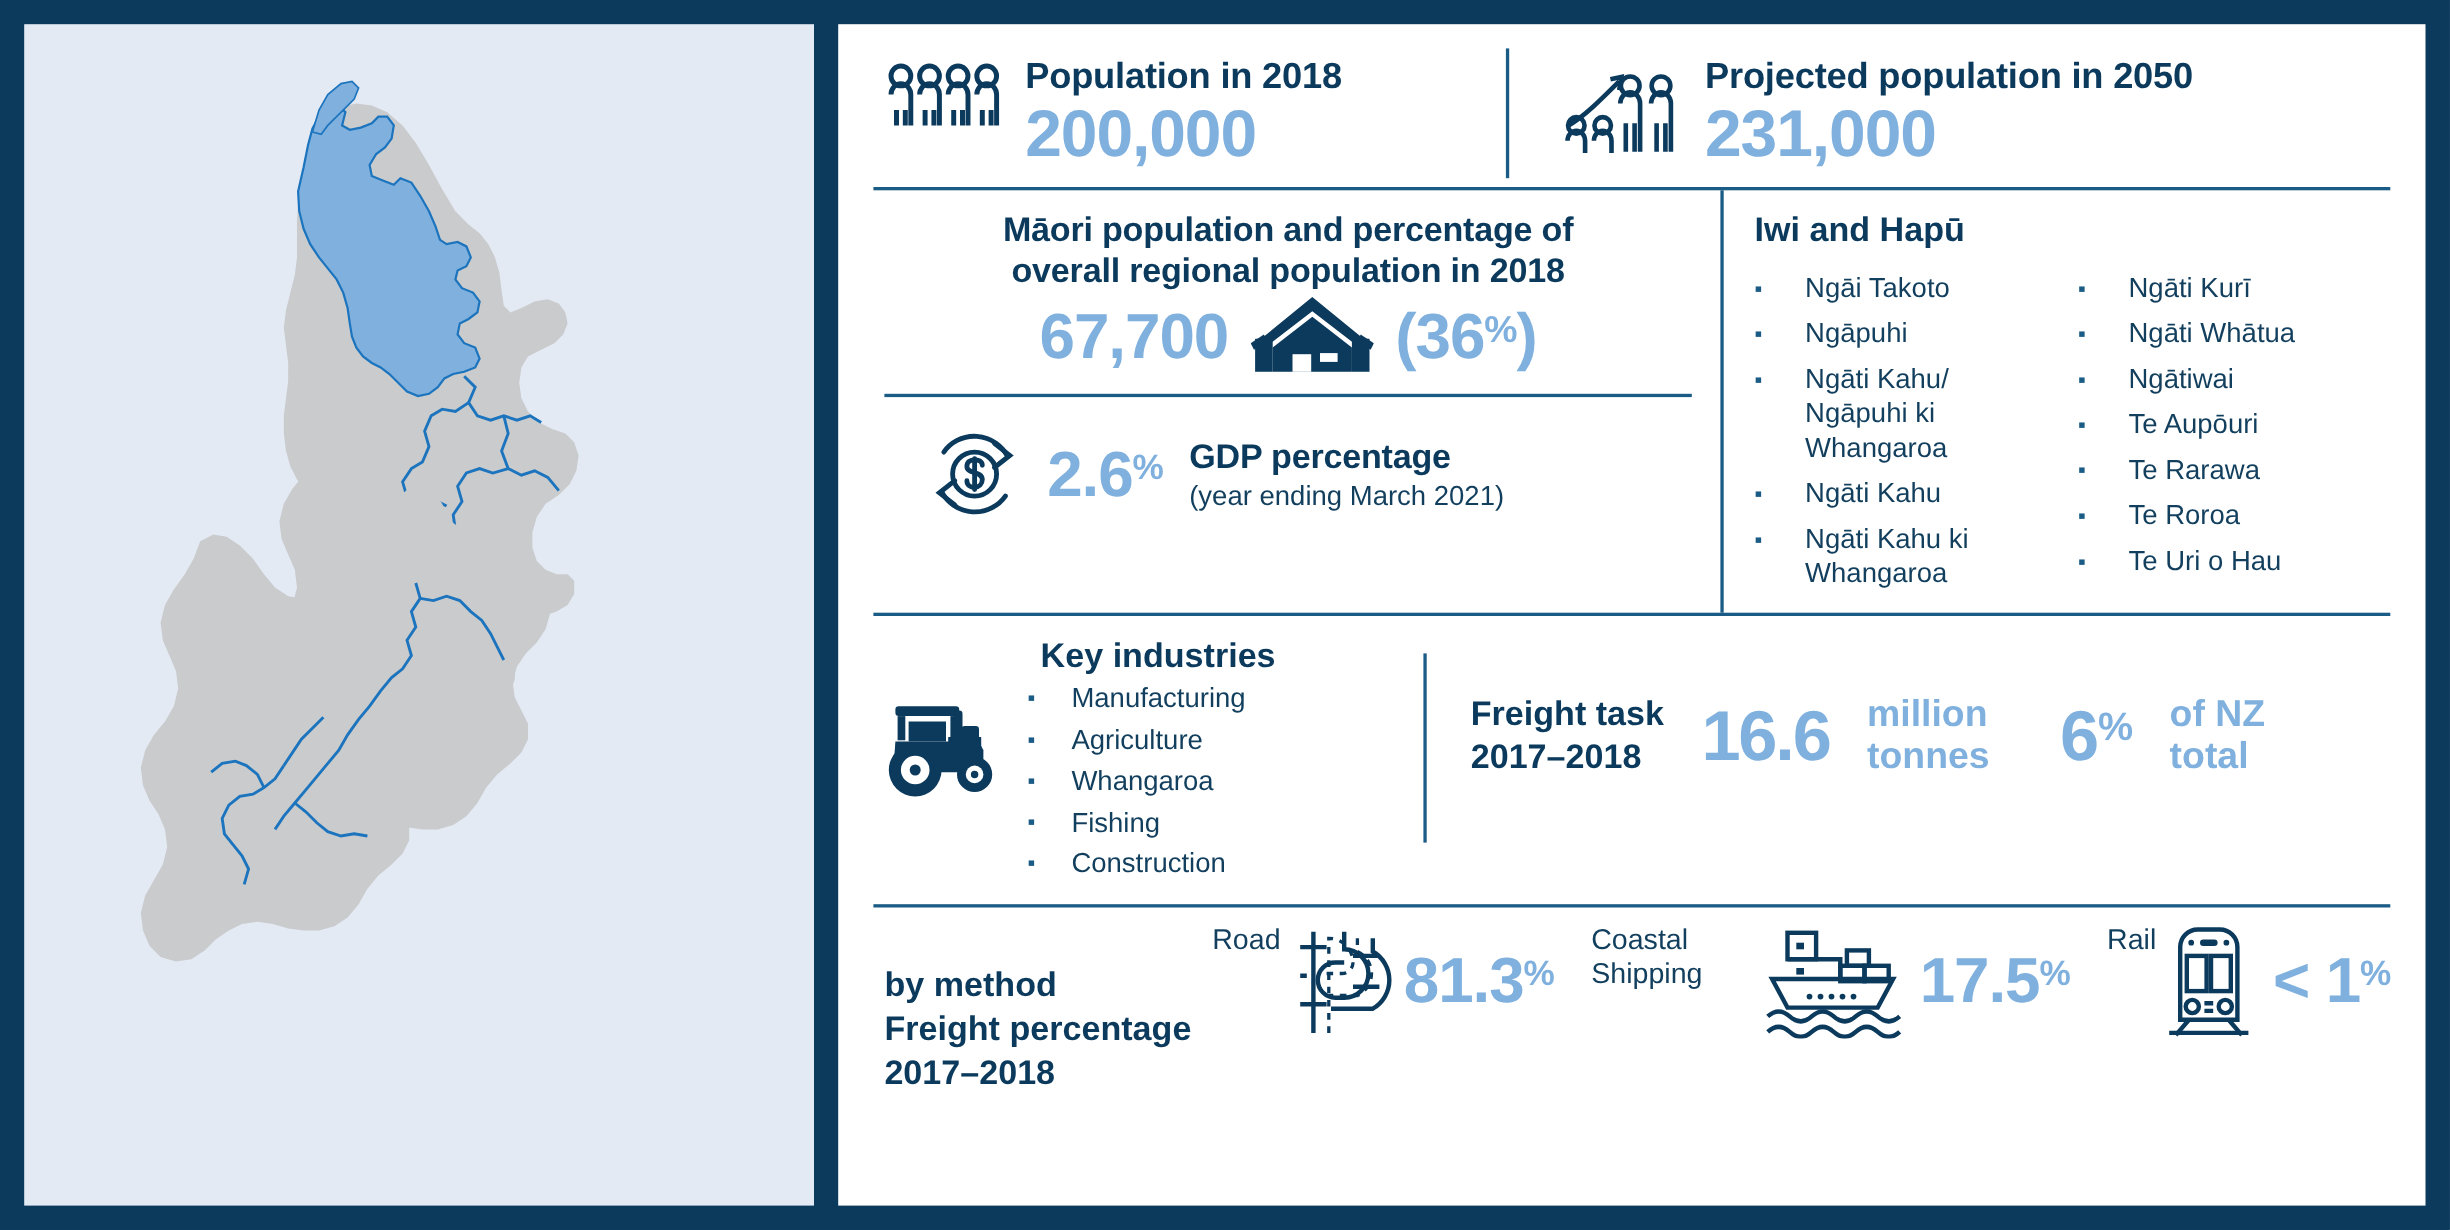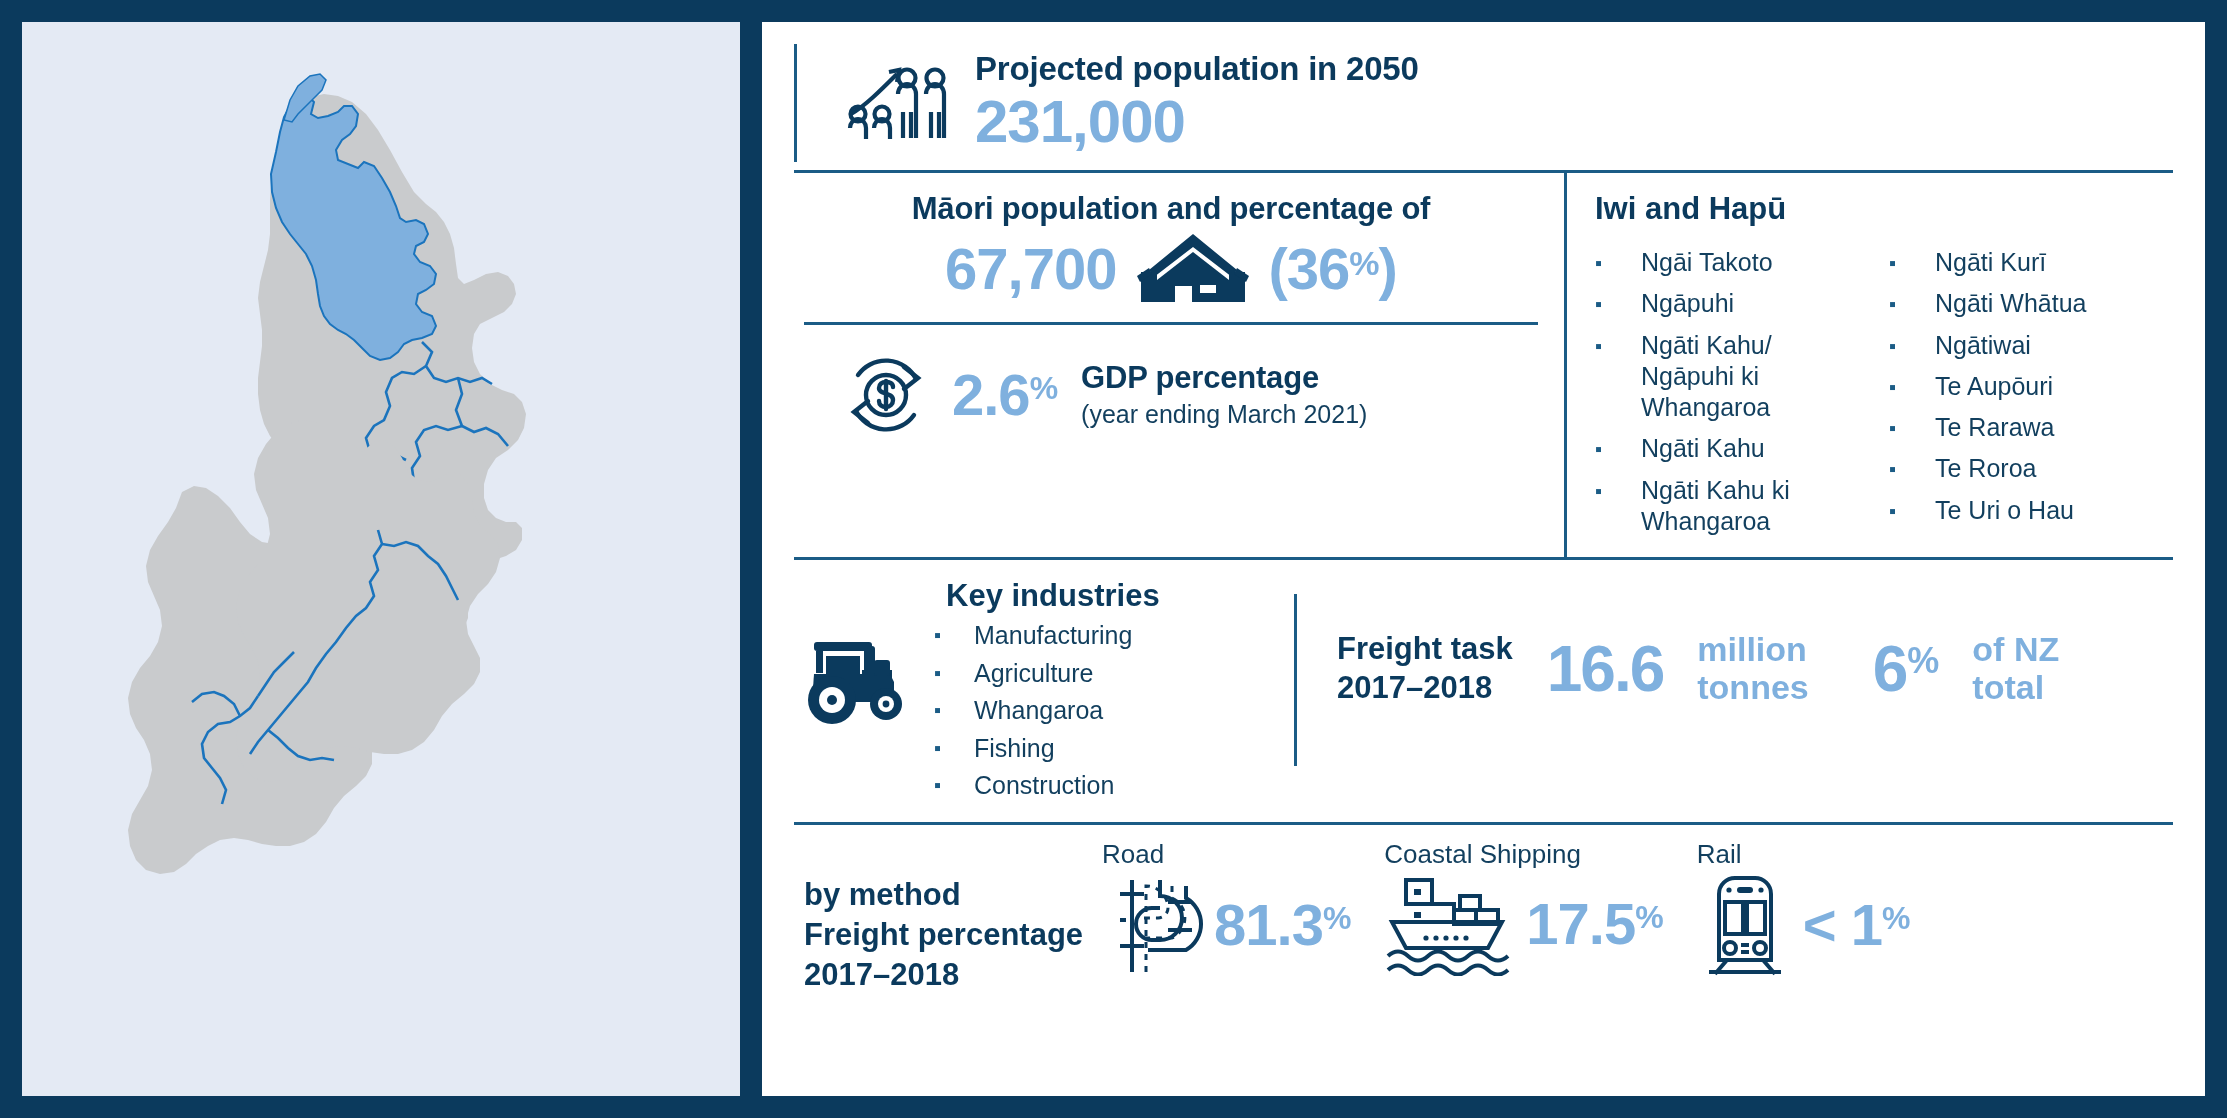--- a/index.html
+++ b/index.html
@@ -123,21 +123,21 @@
   #ft-oftotal { font-size: 34px; font-weight: bold; color: #7fb0de; line-height: 1.1; }
 
   
   #row-method { display: flex; align-items: flex-start; padding: 14px 0 0 0; }
   #fm-label {
     width: 300px; flex: 0 0 300px;
     font-size: 31px; font-weight: bold; color: #0b3a5d;
     line-height: 1.3; padding: 36px 0 0 10px;
   }
   #fm-items { flex: 1; display: flex; gap: 34px; padding-left: 8px; }
-  .fm-item { display: flex; flex-direction: column; }
+  .fm-item { display: flex; flex-direction: row; }
   .fm-cap { font-size: 26px; color: #123f5e; margin-bottom: 2px; }
   .fm-body { display: flex; align-items: center; gap: 10px; }
   .fm-val { font-size: 58px; font-weight: bold; color: #7fb0de; letter-spacing: -1px; white-space: nowrap; }
   .fm-val .sup { font-size: 32px; vertical-align: 16px; }
   svg { display: block; }
 </style>
 </head>
 <body>
 
 <div id="frame">
@@ -233,20 +233,40 @@
                  L182,736 L190,746 L198,756 L204,768 L200,782"></path>
         <path d="M246,708 L256,716 L266,726 L276,734 L288,738 L300,736 L312,738"></path>
         <path d="M218,694 L212,682 L202,674 L192,670 L180,672 L170,680"></path>
       </g>
     </svg>
   </div>
 
   <div id="data-panel">
 
     <div id="row-pop">
+      <div class="pop-cell" id="pop-cell-1">
+        <span class="icon-people">
+          <svg width="104" height="72" viewBox="0 0 104 72">
+            <g fill="none" stroke="#0b3a5d" stroke-width="4.5">
+              <circle cx="13" cy="13" r="9"></circle>
+                <path d="M4,30 a9,10 0 0 1 18,0 l0,28 M9,44 l0,14 M17,44 l0,14"></path>
+              <circle cx="39" cy="13" r="9"></circle>
+                <path d="M30,30 a9,10 0 0 1 18,0 l0,28 M35,44 l0,14 M43,44 l0,14"></path>
+              <circle cx="65" cy="13" r="9"></circle>
+                <path d="M56,30 a9,10 0 0 1 18,0 l0,28 M61,44 l0,14 M69,44 l0,14"></path>
+              <circle cx="91" cy="13" r="9"></circle>
+                <path d="M82,30 a9,10 0 0 1 18,0 l0,28 M87,44 l0,14 M95,44 l0,14"></path>
+            </g>
+          </svg>
+        </span>
+        <div class="pop-text">
+          <div class="stat-title">Population in 2018</div>
+          <div class="stat-big">200,000</div>
+        </div>
+      </div>
 
       <div class="vrule" style="height:118px;"></div>
 
       <div class="pop-cell" id="pop-cell-2">
         <span class="icon-people">
           <svg width="108" height="84" viewBox="0 0 108 84">
             <g fill="none" stroke="#0b3a5d" stroke-width="4.2">
               <path d="M6,58 C20,50 36,34 52,18"></path>
               <path d="M44,16 L54,14 L52,26"></path>
               <circle cx="13" cy="58" r="7.5"></circle>
@@ -266,20 +286,21 @@
         </div>
       </div>
     </div>
 
     <div class="hrule"></div>
 
     <div id="row-mid">
       <div id="mid-left">
         <div id="maori-title">
           <div>Māori population and percentage of</div>
+          <div>overall regional population in 2018</div>
         </div>
         <div id="maori-figures">
           <span id="maori-num">67,700</span>
           <span>
             <svg width="112" height="74" viewBox="0 0 112 74">
               <g fill="#0b3a5d">
                 <path d="M56,2 L100,38 L95,45 L56,15 L17,45 L12,38 Z"></path>
                 <path d="M56,20 L92,48 L92,70 L20,70 L20,48 Z"></path>
                 <path d="M4,40 L20,40 L20,70 L4,70 Z"></path>
                 <path d="M92,40 L108,40 L108,70 L92,70 Z"></path>

